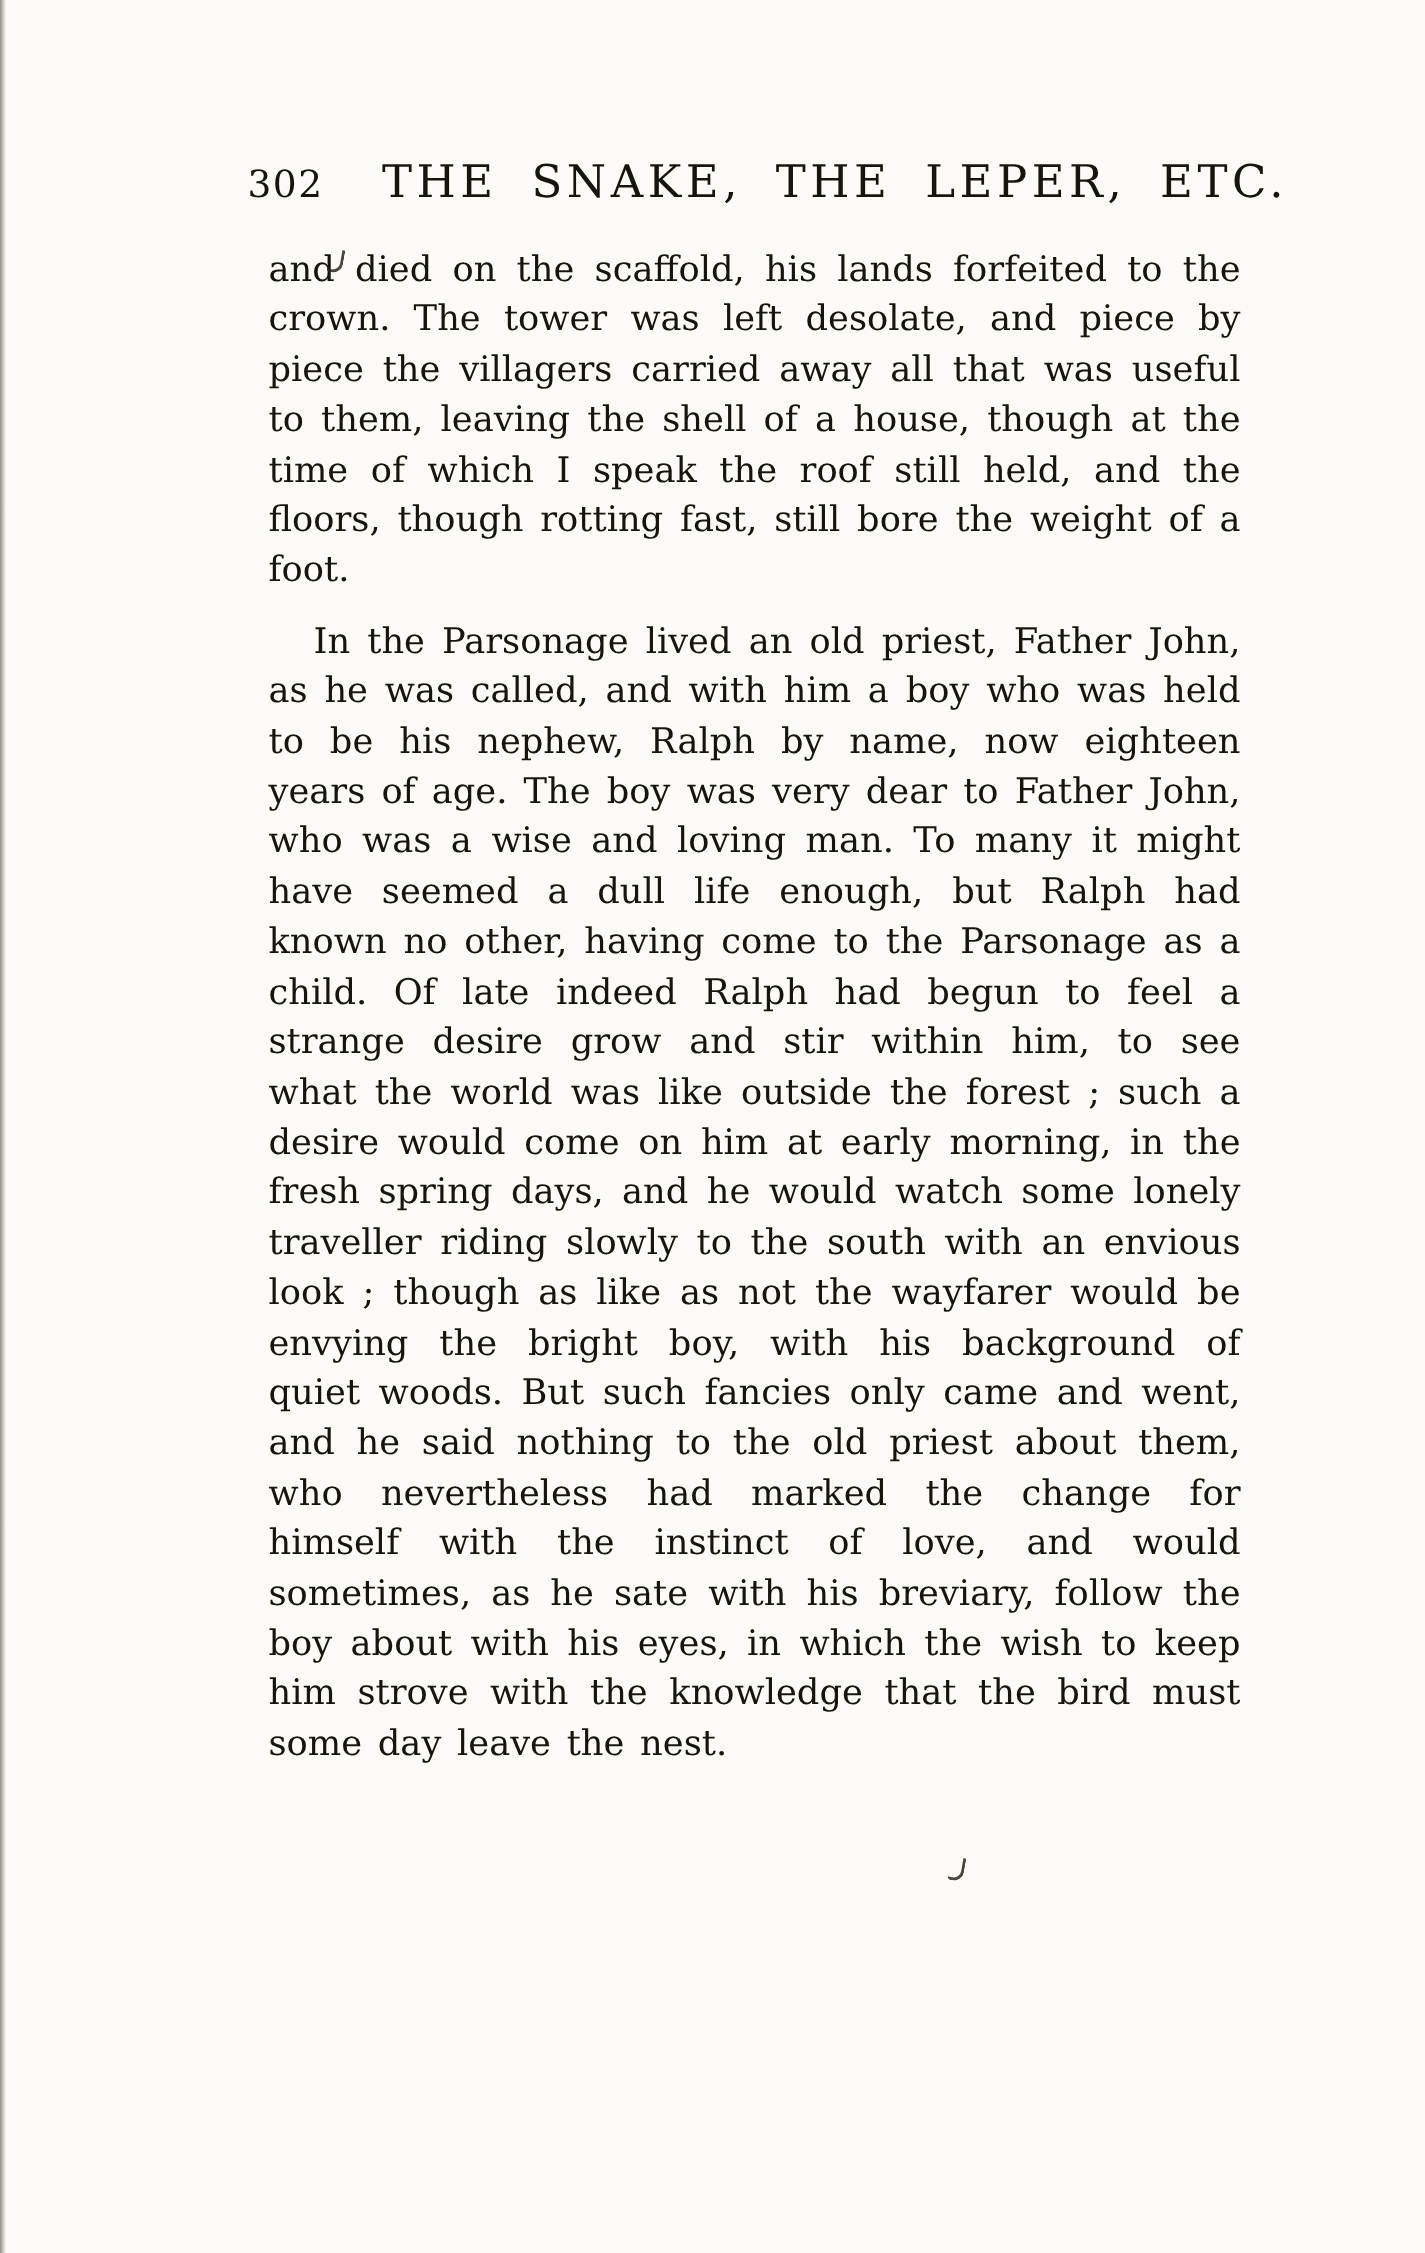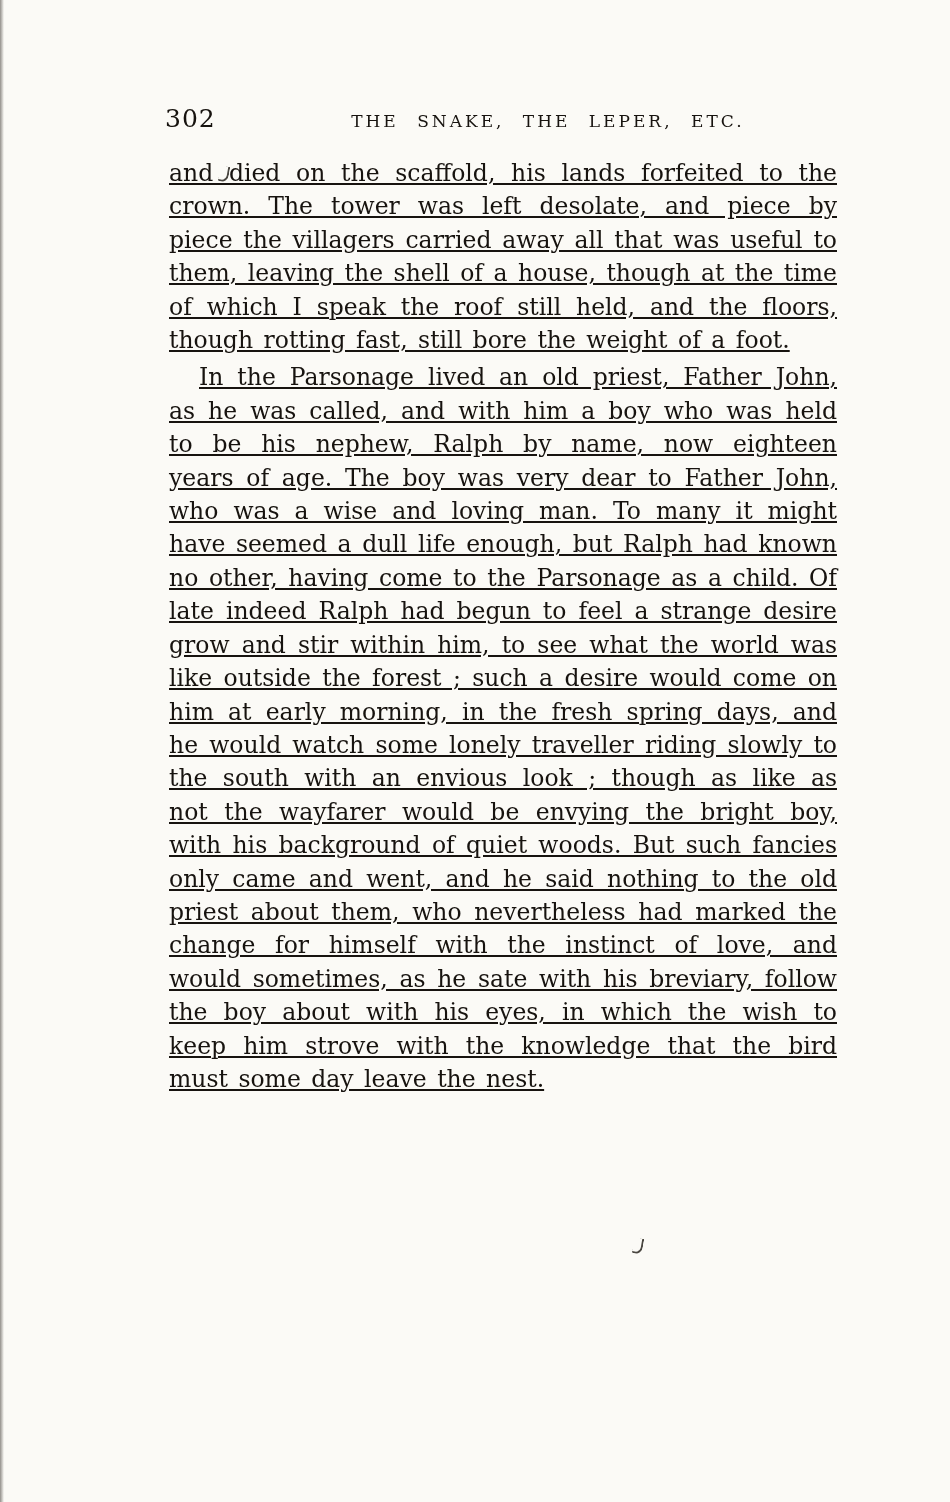--- a/index.html
+++ b/index.html
@@ -36,32 +36,31 @@
       margin-bottom: 24px;
       gap: 39px;
     }
     .page-number {
       font-size: 25px;
       letter-spacing: 1px;
     }
     .page-title {
       flex: 1;
       text-align: center;
-      font-size: 17px;
+      font-size: 30px;
       letter-spacing: 3px;
       word-spacing: 10px;
       white-space: nowrap;
     }
     .body-text p {
-      margin: 4px;
+      margin: 14px;
       font-size: 23.5px;
       line-height: 33.4px;
       text-align: justify;
       word-spacing: 3px;
-      text-decoration: underline;
     }
     .body-text p.indent {
       text-indent: 30px;
     }
     
     .ink-mark {
       position: absolute;
       width: 8px;
       height: 14px;
       border-right: 2px solid #2b2721;

